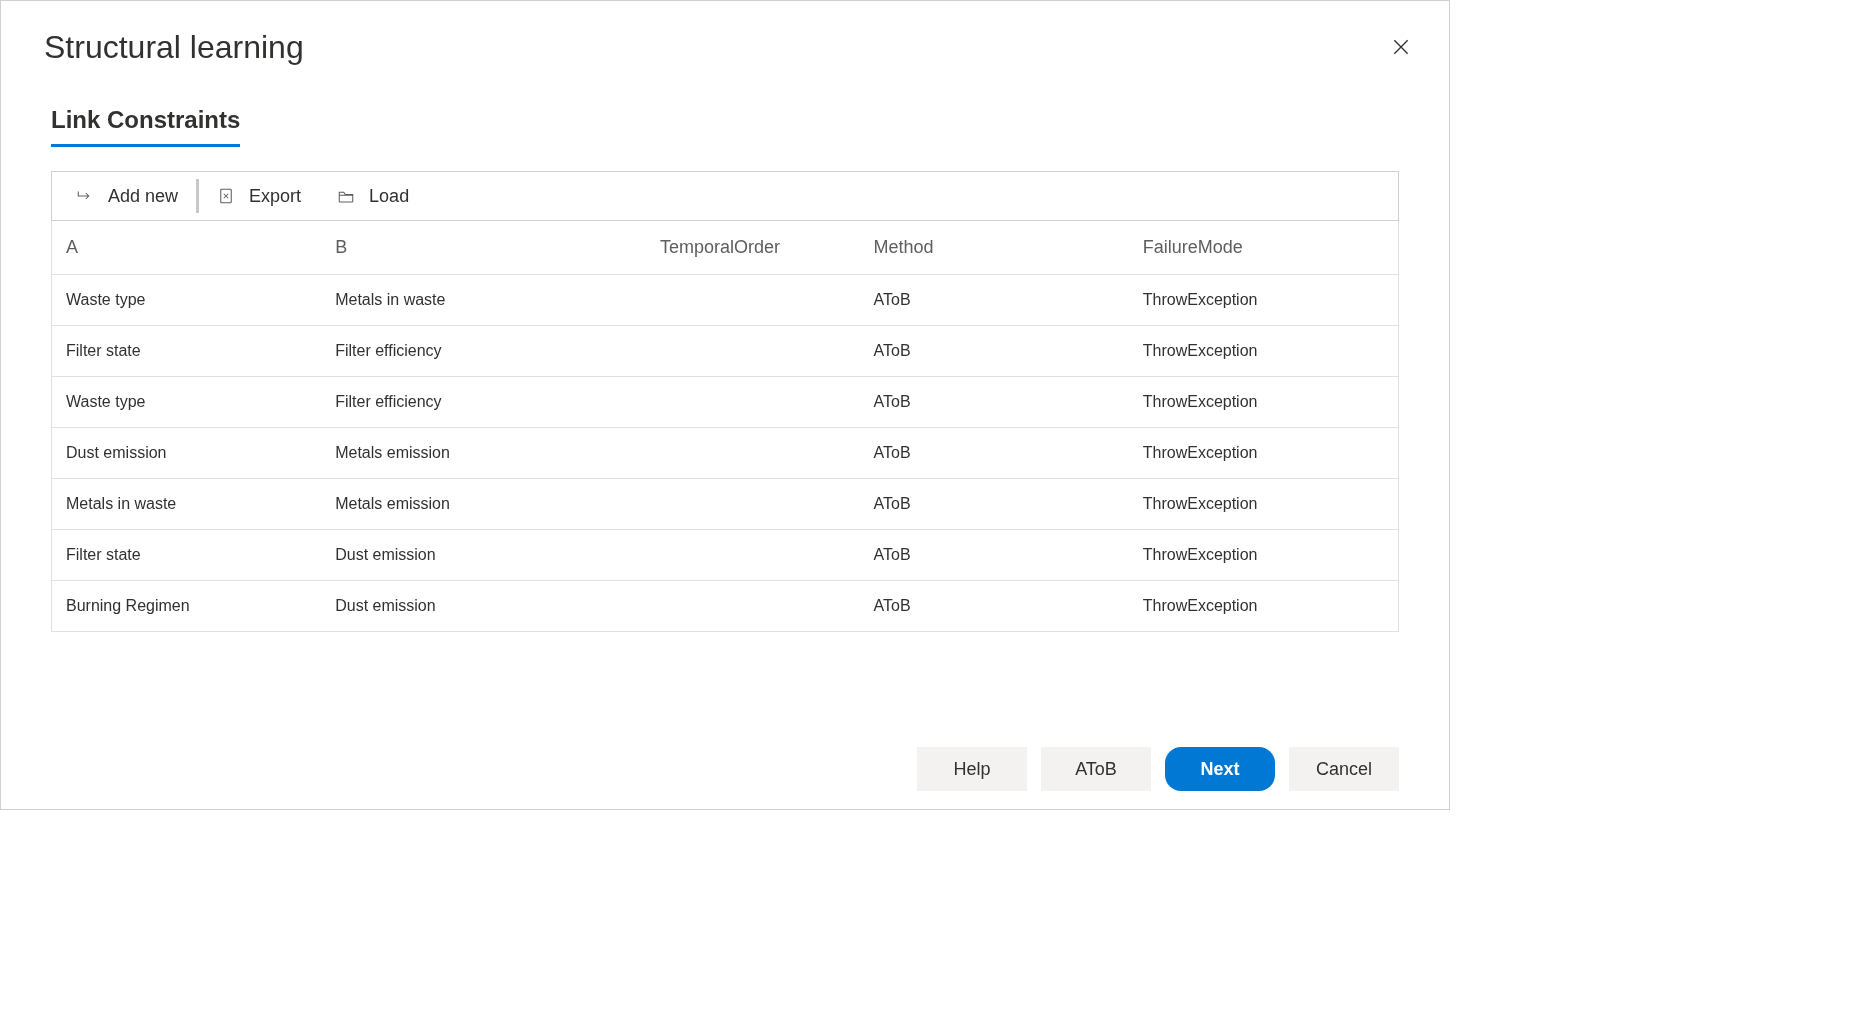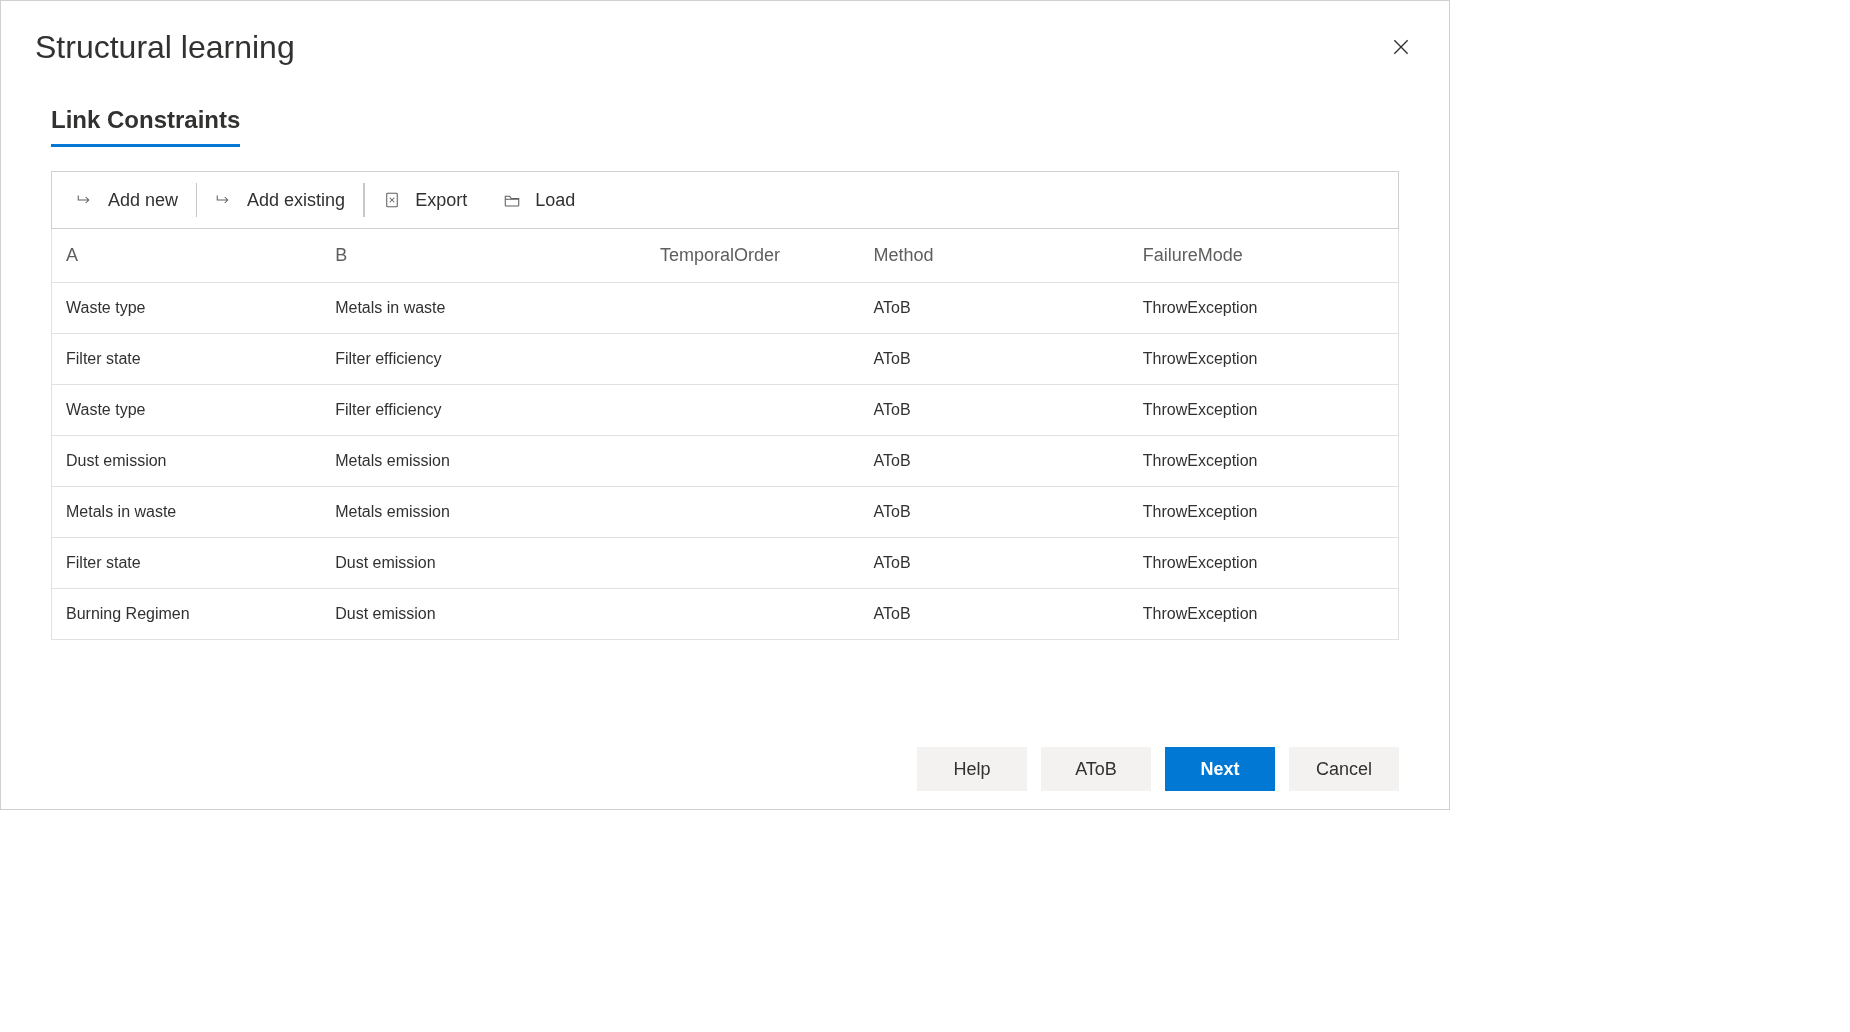--- a/index.html
+++ b/index.html
@@ -16,20 +16,21 @@
       position: relative;
       display: flex;
       flex-direction: column;
       background: #fff;
     }
     .dialog-header {
       padding: 28px 34px 10px 34px;
       display: flex;
       align-items: flex-start;
       justify-content: space-between;
+      margin-left: 9px;
     }
     .dialog-title {
       font-size: 32px;
       font-weight: 400;
       color: #323130;
     }
     .close-btn {
       cursor: pointer;
       padding: 4px;
       margin-top: 4px;
@@ -58,21 +59,21 @@
       color: #323130;
       padding: 0 0 10px 0;
       border-bottom: 3px solid #0078d4;
     }
     .toolbar {
       margin-top: 24px;
       border: 1px solid #d0d0d0;
       display: flex;
       align-items: center;
       padding: 0 6px;
-      height: 58px;
+      height: 50px;
     }
     .toolbar-item {
       display: inline-flex;
       align-items: center;
       gap: 14px;
       padding: 0 18px;
       height: 100%;
       cursor: pointer;
       font-size: 18px;
       color: #323130;
@@ -120,20 +121,21 @@
       border: none;
       background: #f3f2f1;
       color: #323130;
       cursor: pointer;
       padding: 0 22px;
     }
     .btn-primary {
       background: #0078d4;
       color: #fff;
       font-weight: 600;
+      border-radius: 16px;
     }
     
     .col-a { width: 20%; }
     .col-b { width: 20%; }
     .col-t { width: 20%; text-align: center; padding-left: 4px;}
     .col-m { width: 20%; }
     .col-f { width: 20%; }
   </style>
 </head>
 <body>
@@ -154,26 +156,20 @@
     </div>
 
     <div class="toolbar">
       <div class="toolbar-item">
         <svg viewBox="0 0 24 24">
             <path class="ico-stroke" d="M3 6 v6 h14 M13 8 l4 4 l-4 4"></path>
           </svg>
         <span>Add new</span>
       </div>
       <div class="toolbar-sep"></div>
-      <div class="toolbar-item">
-        <svg viewBox="0 0 24 24">
-            <path class="ico-stroke" d="M3 6 v6 h14 M13 8 l4 4 l-4 4"></path>
-          </svg>
-        <span>Add existing</span>
-      </div>
       <div class="toolbar-sep"></div>
       <div class="toolbar-sep"></div>
       <div class="toolbar-item">
         <svg viewBox="0 0 24 24">
             <rect class="ico-stroke" x="5" y="3" width="14" height="18" rx="1"></rect>
             <path class="ico-stroke" d="M9 9 L15 15 M15 9 L9 15"></path>
           </svg>
         <span>Export</span>
       </div>
       <div class="toolbar-item">

